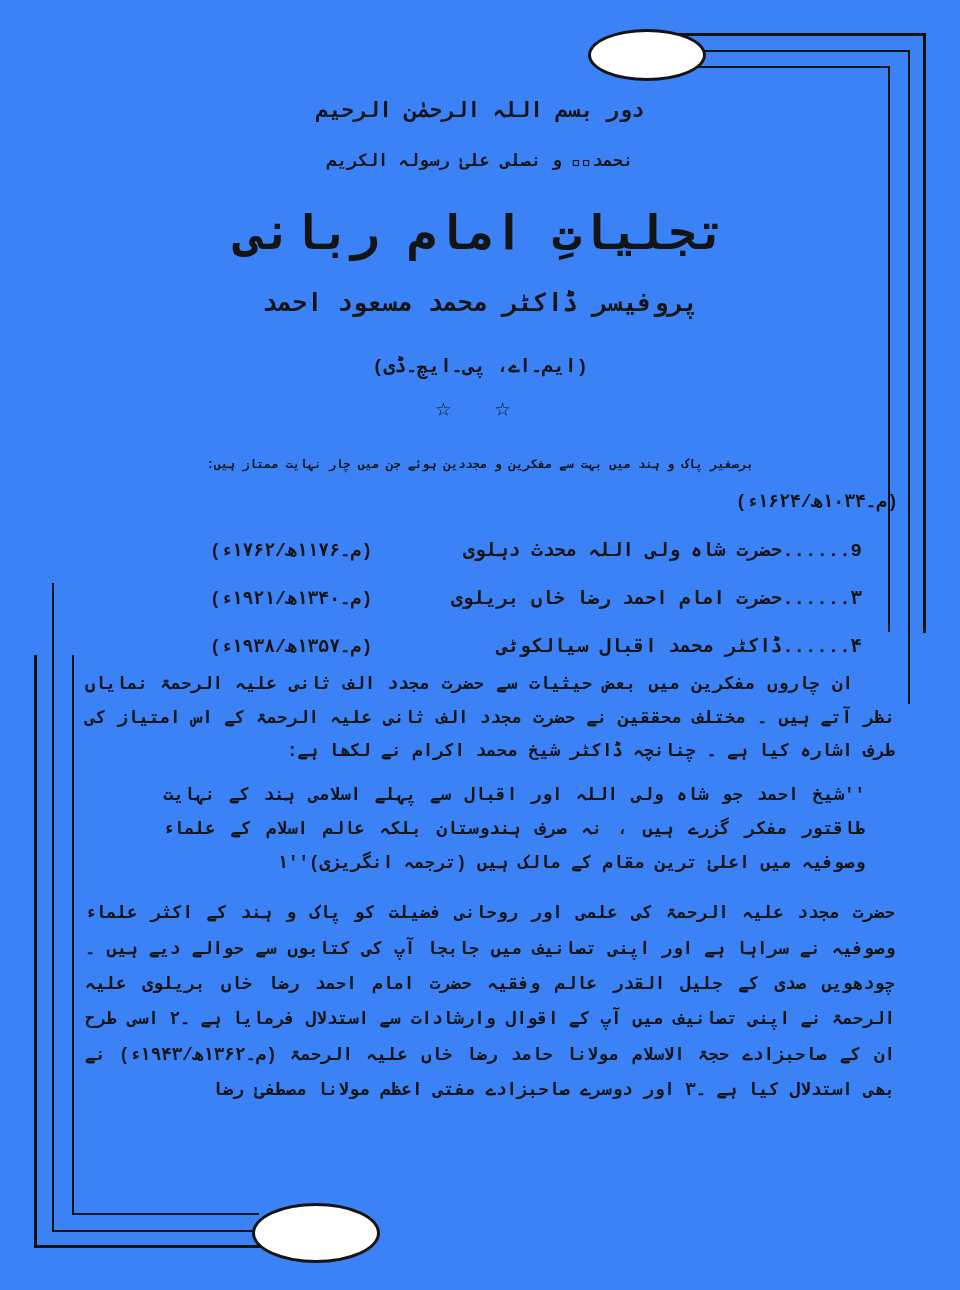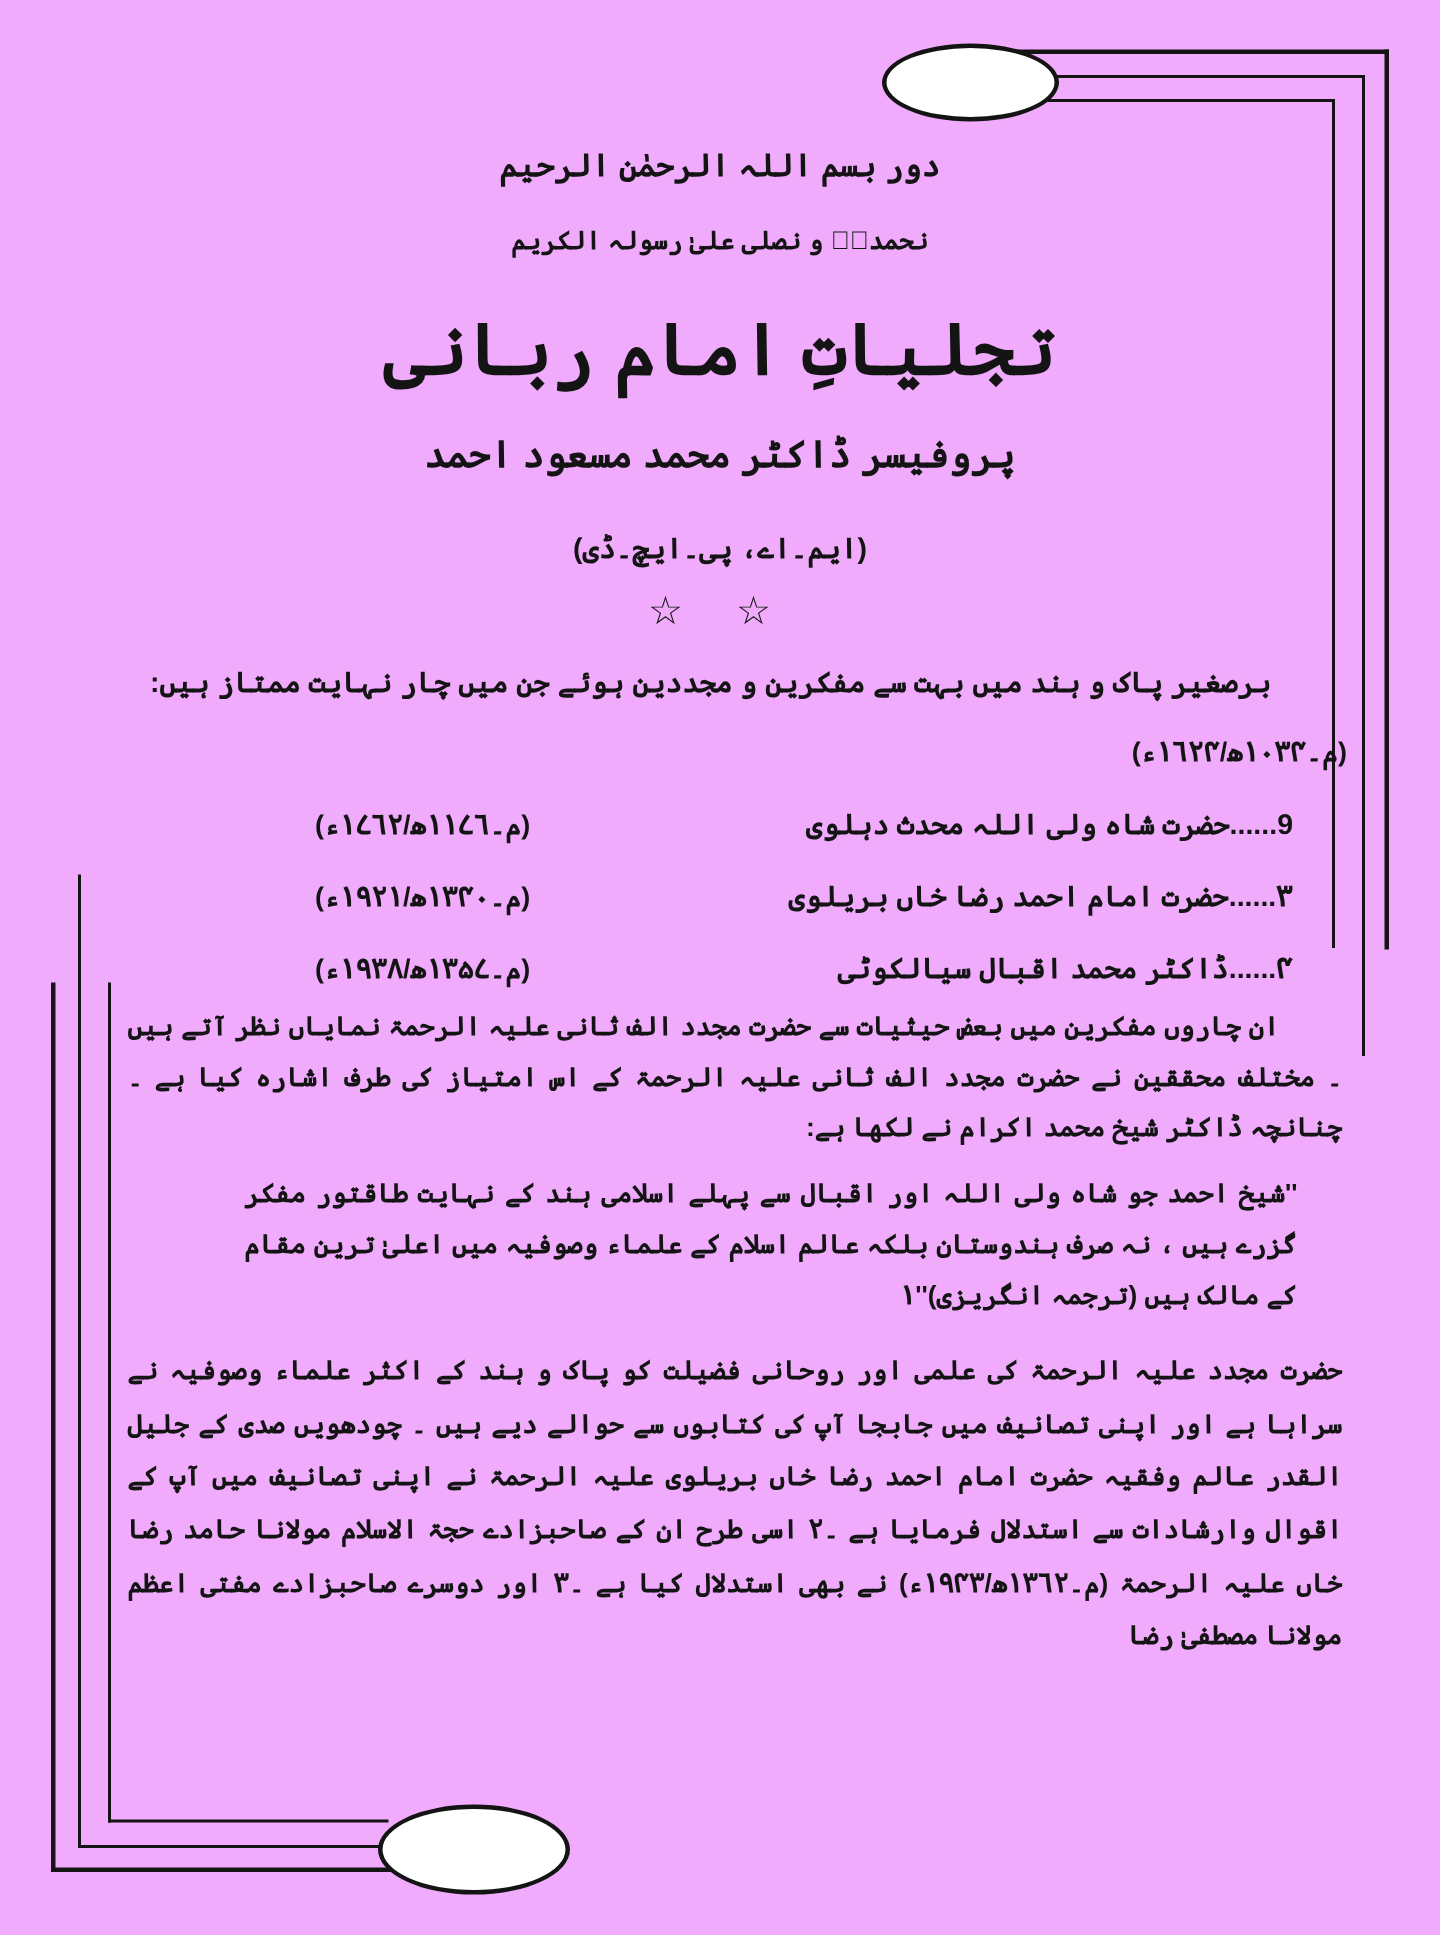--- a/index.html
+++ b/index.html
@@ -1,21 +1,21 @@
 <!DOCTYPE html>
 <html lang="ur" dir="rtl"><head>
 <meta charset="utf-8">
 <style>
   html,body{margin:0;padding:0;background:#e8e8e8;}
   .page{
     position:relative;
     width:960px;height:1290px;
-    background:#f0abfc;
+    background:#3b82f6;
     overflow:hidden;
-    font-family:Liberation Sans, sans-serif;
+    font-family:Liberation Mono, monospace;
     color:#141414;
     direction:rtl;
   }
   
   .decor{position:absolute;}
   .tr-line1{top:33px;left:660px;width:263px;height:597px;border-top:3px solid #141414;border-right:3px solid #141414;}
   .tr-line2{top:50px;left:660px;width:248px;height:652px;border-top:2px solid #141414;border-right:2px solid #141414;}
   .tr-line3{top:66px;left:660px;width:228px;height:564px;border-top:2px solid #141414;border-right:2px solid #141414;}
   .bl-line1{left:34px;top:655px;width:260px;height:590px;border-left:3px solid #141414;border-bottom:3px solid #141414;}
   .bl-line2{left:52px;top:583px;width:208px;height:647px;border-left:2px solid #141414;border-bottom:2px solid #141414;}
@@ -28,22 +28,22 @@
   .center{position:absolute;left:0;width:100%;text-align:center;}
   .bismillah1{top:98px;font-size:21px;font-weight:bold;}
   .bismillah2{top:150px;font-size:17px;font-weight:bold;}
   .main-title{top:204px;font-size:48px;font-weight:bold;letter-spacing:1px;}
   .author{top:288px;font-size:25px;font-weight:bold;}
   .credentials{top:354px;font-size:19px;font-weight:bold;}
   .stars{top:392px;font-size:26px;letter-spacing:14px;}
 
   
   .intro{
-    position:absolute;top:443px;left:100px;right:62px;
-    text-align:left;font-size:19px;font-weight:bold;
+    position:absolute;top:457px;left:100px;right:62px;
+    text-align:center;font-size:12px;font-weight:bold;
     padding-right:38px;
   }
   .scholar-list{position:absolute;top:490px;left:150px;right:62px;}
   .scholar-row{
     display:flex;justify-content:space-between;align-items:baseline;
     margin-bottom:15px;height:33px;
     font-weight:bold;
   }
   .scholar-name{font-size:19px;padding-right:36px;}
   .scholar-death{font-size:18px;padding-left:60px;white-space:nowrap;}

